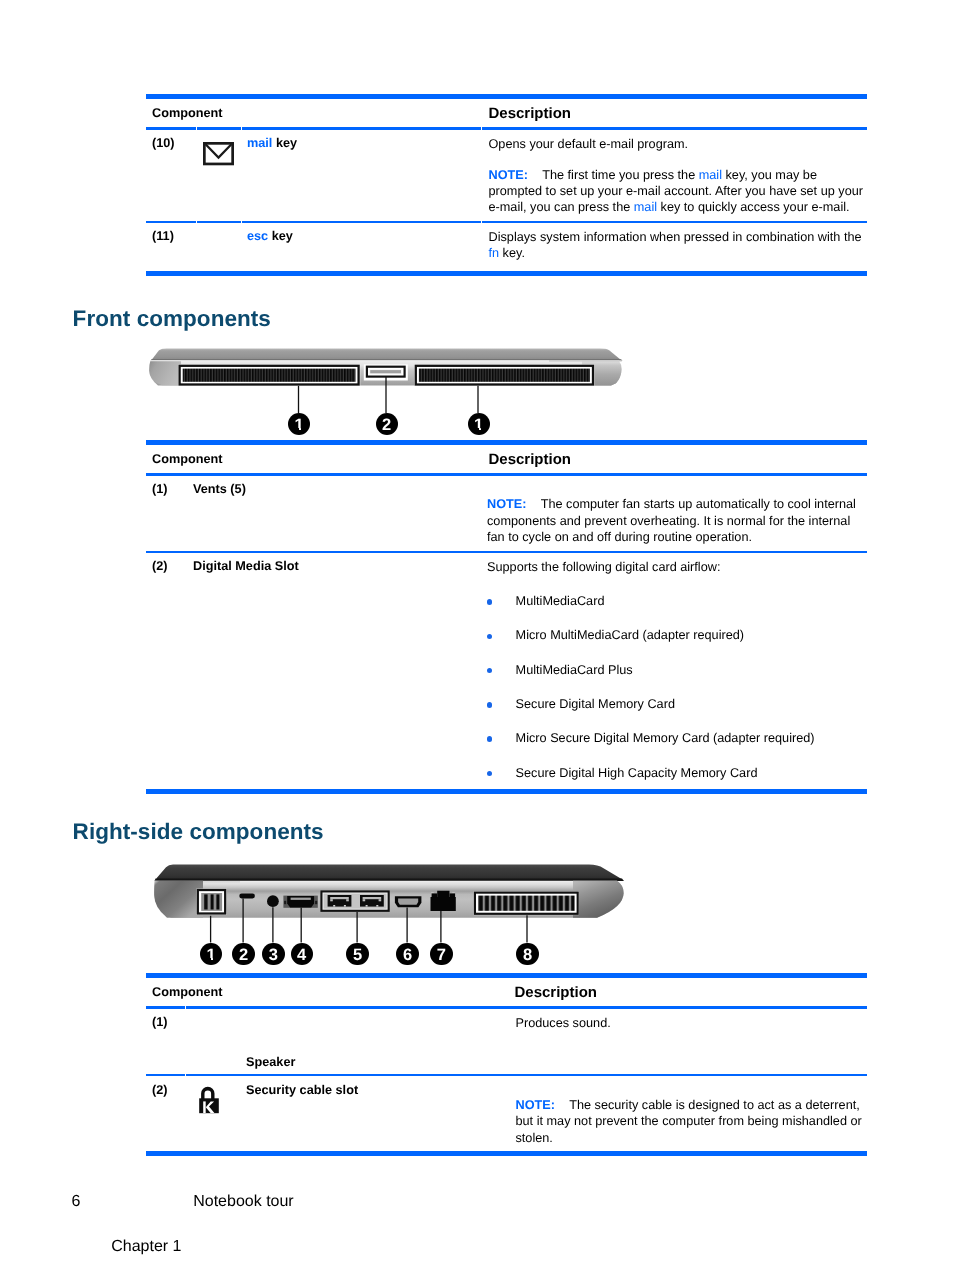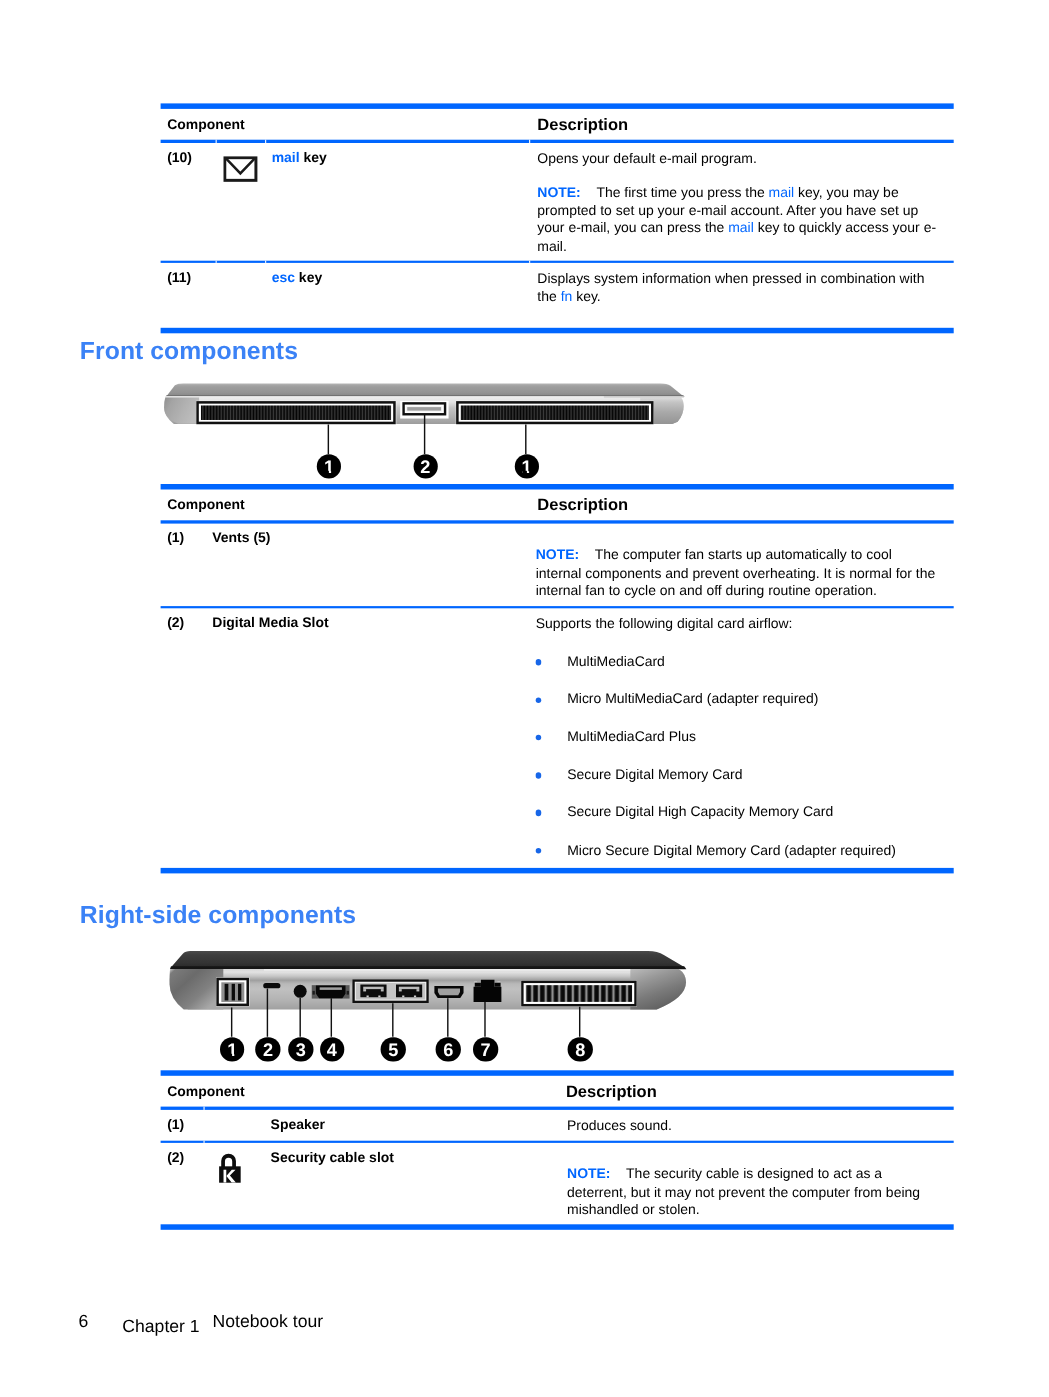--- a/index.html
+++ b/index.html
@@ -21,30 +21,30 @@
   .thead .c2{flex:1;font-weight:bold;font-size:15px;padding-left:7px;box-sizing:border-box;}
 
   .trow{display:flex;}
   .trow > *{flex:0 0 auto;}
   .trow .num{width:45px;font-weight:bold;font-size:12.7px;padding-left:6px;box-sizing:border-box;}
   .trow .ico{width:56px;box-sizing:border-box;}
   .trow .lbl{font-size:12.7px;box-sizing:border-box;width:234.5px;font-weight:bold;}
   .trow .desc{width:387px;font-size:12.7px;padding-left:7px;box-sizing:border-box;flex-shrink:0;}
 
   p{margin:0;}
-  .p{margin:0 16px 0 0;line-height:16.3px;}
+  .p{margin:0 0 0 0;line-height:16.3px;}
   .gap{height:14.2px;}
   .note b{color:#0066ff;font-weight:bold;}
   .k{color:#0066ff;}
   ul.cards{list-style:none;margin:0 0 2.4px 0;padding:0;}
   ul.cards li{position:relative;padding-left:28.6px;line-height:16.3px;margin-top:18px;}
   ul.cards li:before{content:"";position:absolute;left:0px;top:6.1px;width:5.4px;height:5.4px;
       border-radius:50%;background:#1766e8;}
 
-  h2.sec{position:absolute;left:72.6px;margin:0;font-size:22.5px;font-weight:bold;color:#3b82f6;
+  h2.sec{position:absolute;left:72.6px;margin:0;font-size:22.5px;font-weight:bold;color:#0c4a6e;
          letter-spacing:0.05px;line-height:26px;}
 
   .figure{position:absolute;}
   .footer{position:absolute;font-size:16px;line-height:16px;}
   .callout{position:absolute;width:22.4px;height:22.4px;border-radius:50%;background:#000;
            color:#fff;font-weight:bold;font-size:16.5px;line-height:24.2px;text-align:center;}
   .callout span{position:relative;display:inline-block;}
   
   .callout[data-digit="1"]:after{content:"";position:absolute;left:7.2px;top:15.1px;
       width:3.9px;height:4.6px;background:#000;z-index:2;}
@@ -81,21 +81,21 @@
         <p class="p">Opens your default e-mail program.</p>
         <div class="gap"></div>
         <p class="p note"><b>NOTE:</b><span style="white-space:pre;letter-spacing:1.2px">   </span><span>The first time you press the </span><span class="k">mail</span><span> key, you may be prompted to set up your e-mail account. After you have set up your e-mail, you can press the </span><span class="k">mail</span><span> key to quickly access your e-mail.</span></p>
       </div>
     </div>
     <div class="rule-row">
         <i class="colgap" style="left:50.4px"></i>
         <i class="colgap" style="left:95.4px"></i>
         <i class="colgap" style="left:335.4px"></i>
       </div>
-    <div class="trow" style="padding-top:6.3px;padding-bottom:20px;">
+    <div class="trow" style="padding-top:6.3px;padding-bottom:9px;">
       <div class="num">(11)</div>
       <div class="ico"></div>
       <div class="lbl"><span class="k">esc</span><span> key</span></div>
       <div class="desc">
         <p class="p"><span>Displays system information when pressed in combination with the </span><span class="k">fn</span><span> key.</span></p>
       </div>
     </div>
     <div class="rule-bot"></div>
   </div>
 
@@ -201,22 +201,22 @@
     <div class="trow" style="padding-top:6.3px;padding-bottom:5.2px;">
       <div class="num">(2)</div>
       <div class="lbl" style="width:289px;padding-left:2px;box-sizing:border-box;">Digital Media Slot</div>
       <div class="desc">
         <p class="p">Supports the following digital card airflow:</p>
         <ul class="cards">
           <li>MultiMediaCard</li>
           <li>Micro MultiMediaCard (adapter required)</li>
           <li>MultiMediaCard Plus</li>
           <li>Secure Digital Memory Card</li>
+          <li>Micro Secure Digital Memory Card (adapter required)</li>
           <li>Secure Digital High Capacity Memory Card</li>
-          <li>Micro Secure Digital Memory Card (adapter required)</li>
         </ul>
       </div>
     </div>
     <div class="rule-bot"></div>
   </div>
 
   <h2 class="sec" style="top:818.5px;">Right-side components</h2>
 
   <svg class="figure" style="left:145px;top:862px;" width="500" height="108" viewBox="0 0 500 108">
     <defs>
@@ -353,21 +353,21 @@
       <div class="c1" style="width:361.5px;">Component</div>
       <div class="c2">Description</div>
     </div>
     <div class="rule-head">
         <i class="colgap" style="left:39.2px"></i>
       </div>
 
     <div class="trow" style="padding-top:6.3px;padding-bottom:5.2px;">
       <div class="num">(1)</div>
       <div class="ico" style="width:55px;"></div>
-      <div class="lbl" style="width:262.5px;">Speaker</div>
+      <div class="lbl" style="width:262.5px;margin-top:40px;">Speaker</div>
       <div class="desc" style="width:358.5px;">
         <p class="p">Produces sound.</p>
       </div>
     </div>
     <div class="rule-row">
         <i class="colgap" style="left:39.2px"></i>
       </div>
     <div class="trow" style="padding-top:6.3px;padding-bottom:5.2px;">
       <div class="num">(2)</div>
       <div class="ico" style="width:55px;">
@@ -383,15 +383,15 @@
       <div class="lbl" style="width:262.5px;">Security cable slot</div>
       <div class="desc" style="width:358.5px;">
         <div class="gap"></div>
         <p class="p note"><b>NOTE:</b><span style="white-space:pre;letter-spacing:1.2px">   </span><span>The security cable is designed to act as a deterrent, but it may not prevent the computer from being mishandled or stolen.</span></p>
       </div>
     </div>
     <div class="rule-bot"></div>
   </div>
 
   <div class="footer" style="left:71.4px;top:1193.6px;">6</div>
-  <div class="footer" style="left:111.2px;top:1199px;">Chapter 1</div>
+  <div class="footer" style="left:111.2px;top:1239px;">Chapter 1</div>
   <div class="footer" style="left:193.2px;top:1193.6px;">Notebook tour</div>
 </div>
 
 </body></html>

